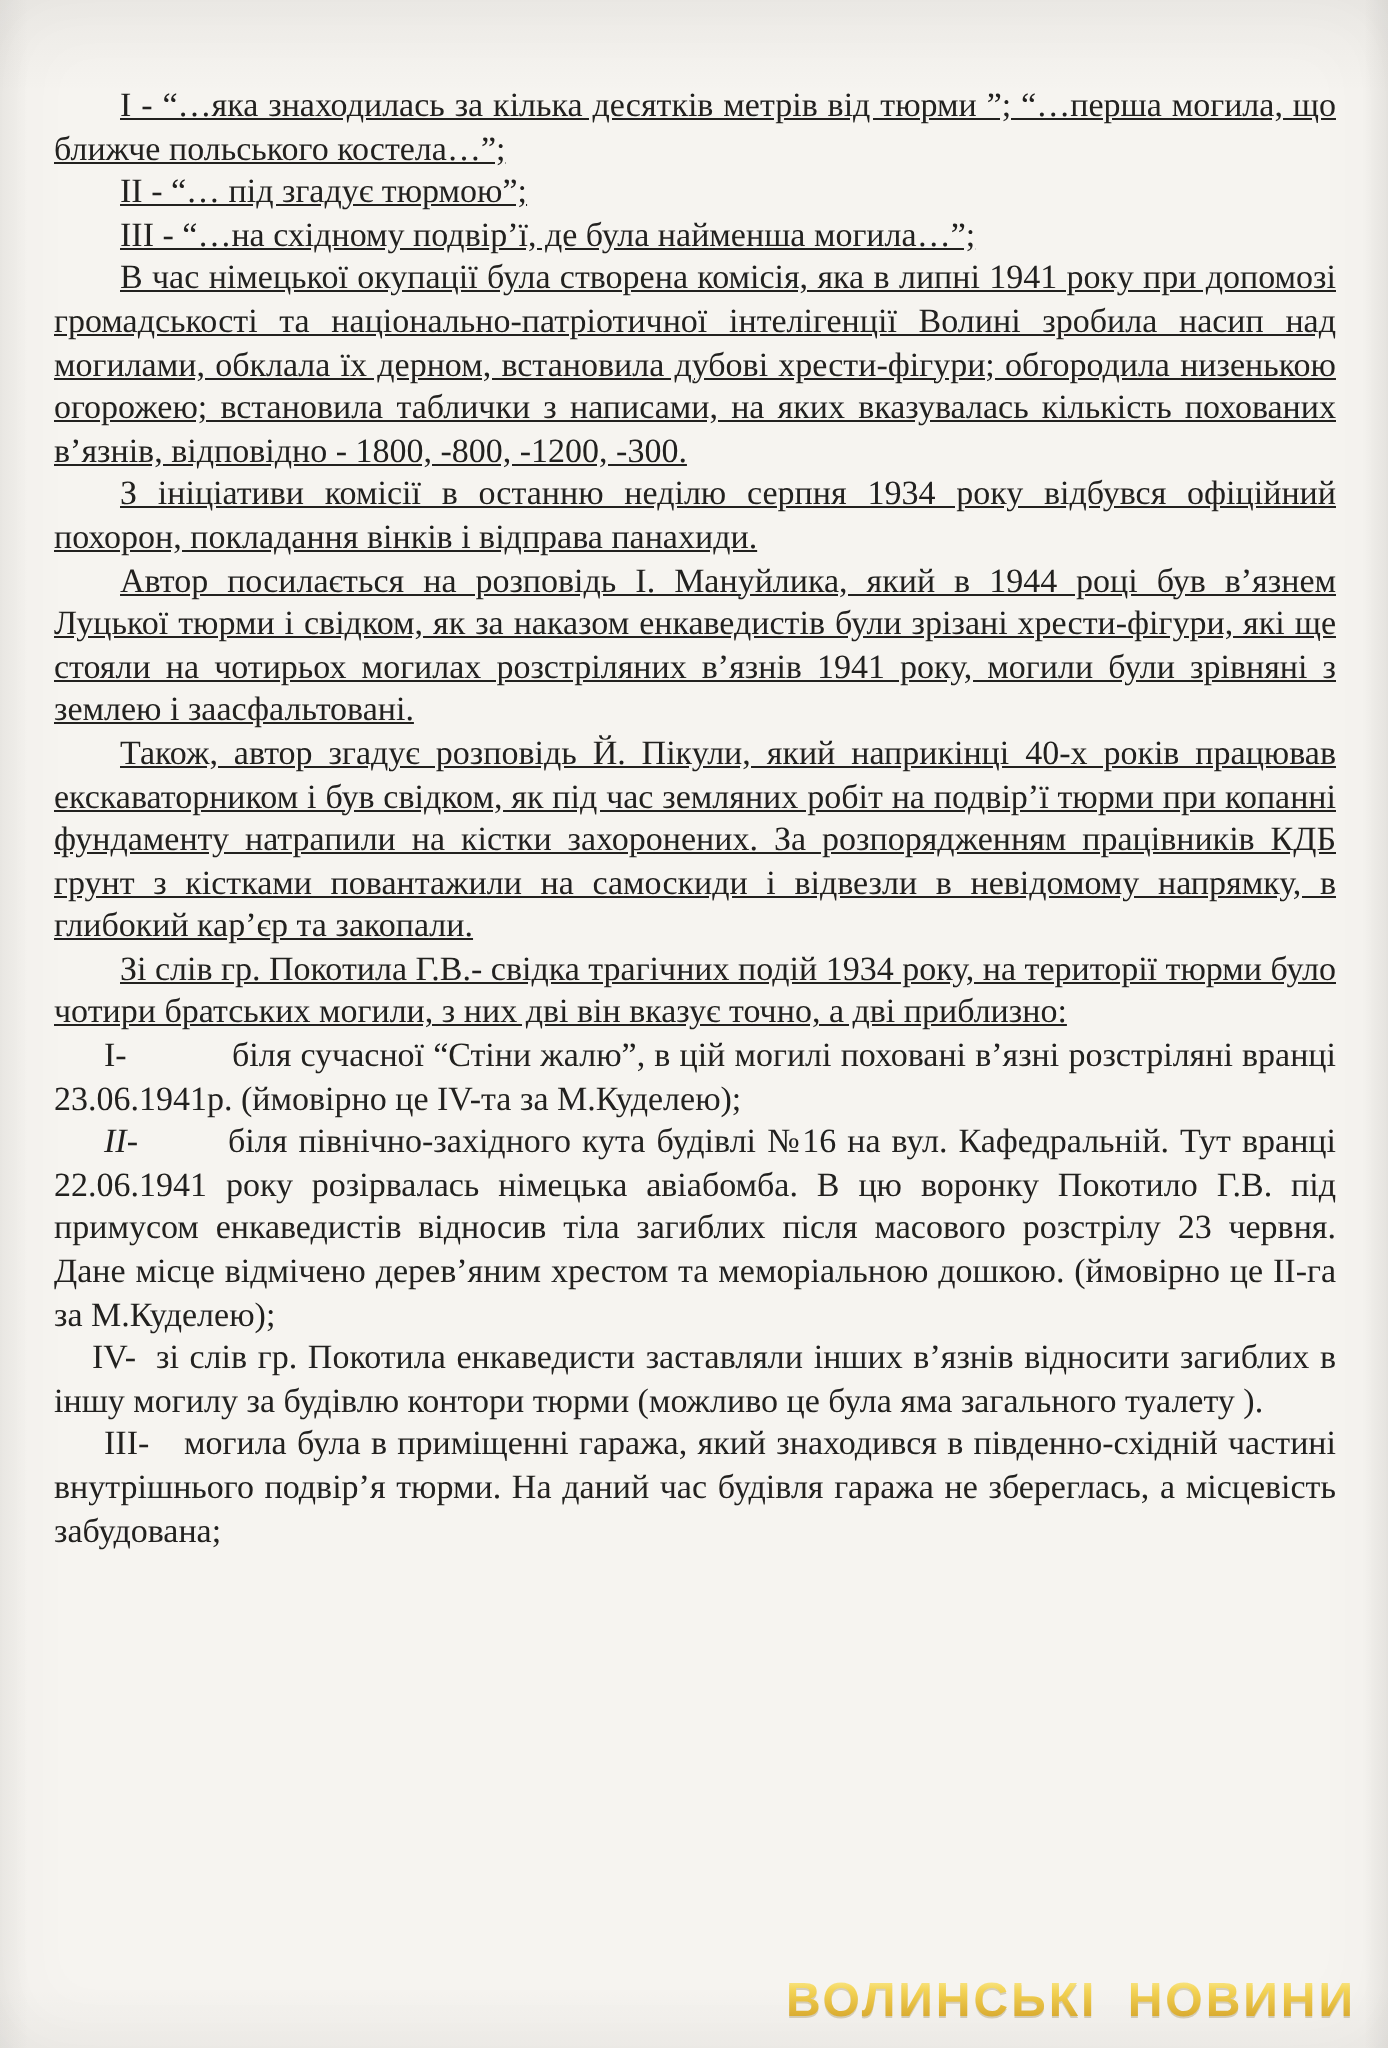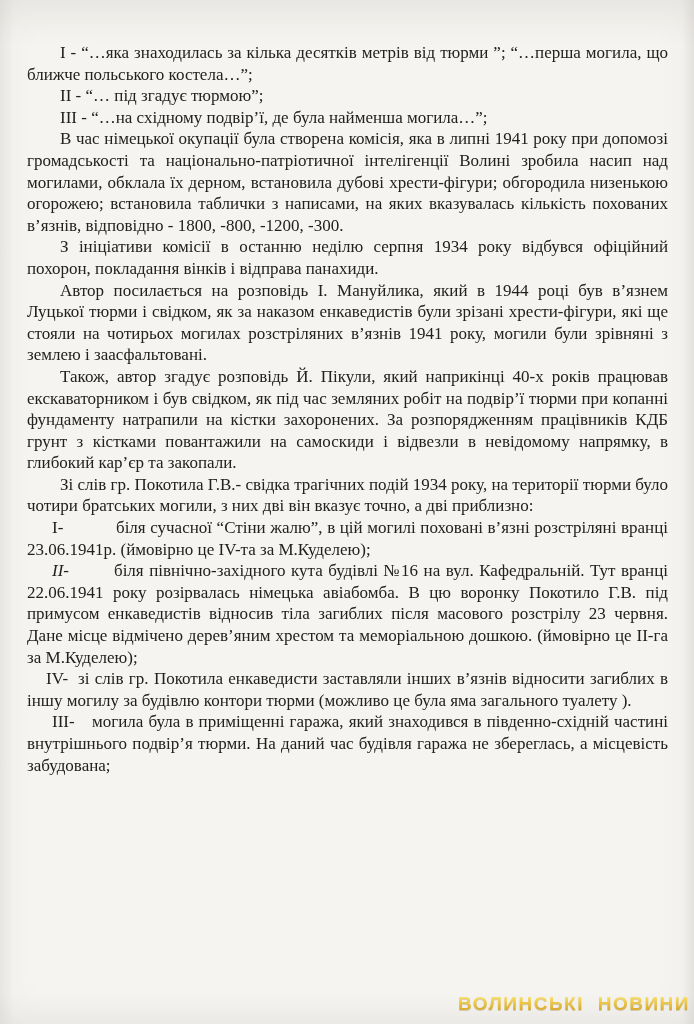--- a/index.html
+++ b/index.html
@@ -29,35 +29,35 @@
     font-family: "Liberation Serif", "DejaVu Serif", serif;
     font-size: 17px;
     line-height: 21.6px;
     color: #22211f;
     text-align: justify;
   }
   .text-block p {
     margin: 0;
     padding: 0;
   }
-  p.indent   { text-indent: 33px; }
+  p.indent   { text-indent: 33px; text-decoration: underline; }
   p.numbered { text-indent: 25px; }
   p.numbered .marker { display: inline-block; text-indent: 0; }
   p.numbered.m1 .marker { width: 64px; }
   p.numbered.m2 .marker { width: 62px; font-style: italic; }
   p.numbered.m3 .marker { width: 40px; }
   p.numbered.m4 .marker { width: 32px; }
   p.numbered.m4 { text-indent: 19px; }
   .watermark {
     position: absolute;
-    right: 4px;
+    right: 16px;
     bottom: 9px;
     font-family: "Liberation Sans", "DejaVu Sans", sans-serif;
     font-weight: bold;
-    font-size: 19px;
+    font-size: 24px;
     letter-spacing: 1.5px;
     word-spacing: 7px;
     white-space: nowrap;
     background: linear-gradient(180deg, #fdf2a6 0%, #f3d355 30%, #ddb034 70%, #caa02a 100%);
     -webkit-background-clip: text;
     background-clip: text;
     color: transparent;
     filter: drop-shadow(0 1px 0 rgba(120,95,20,0.25));
   }
 </style>

